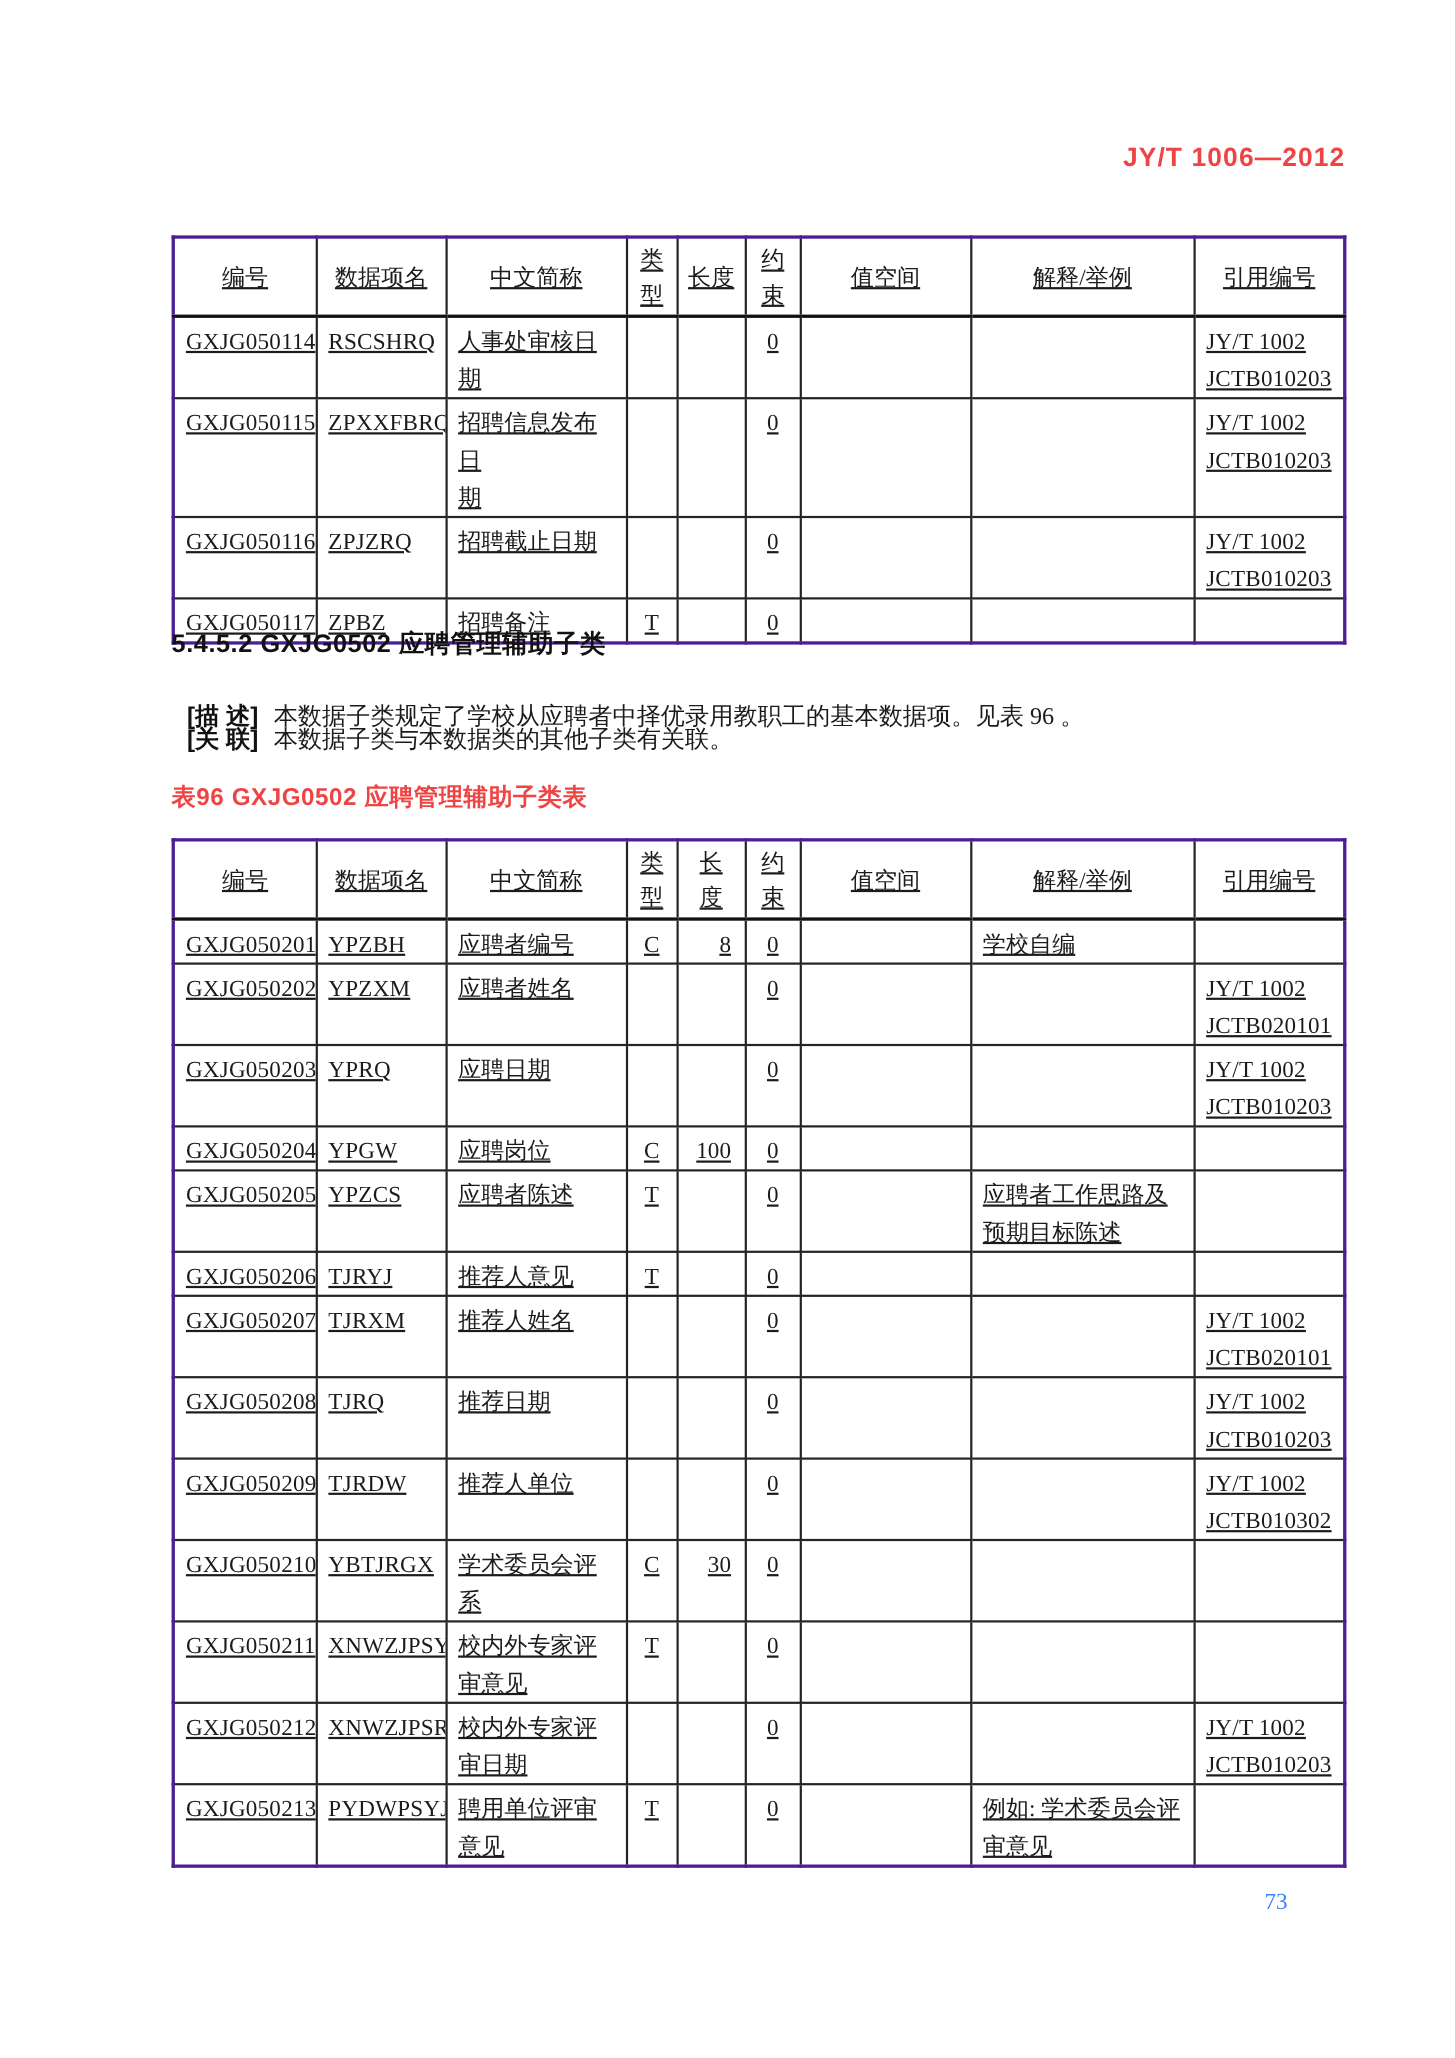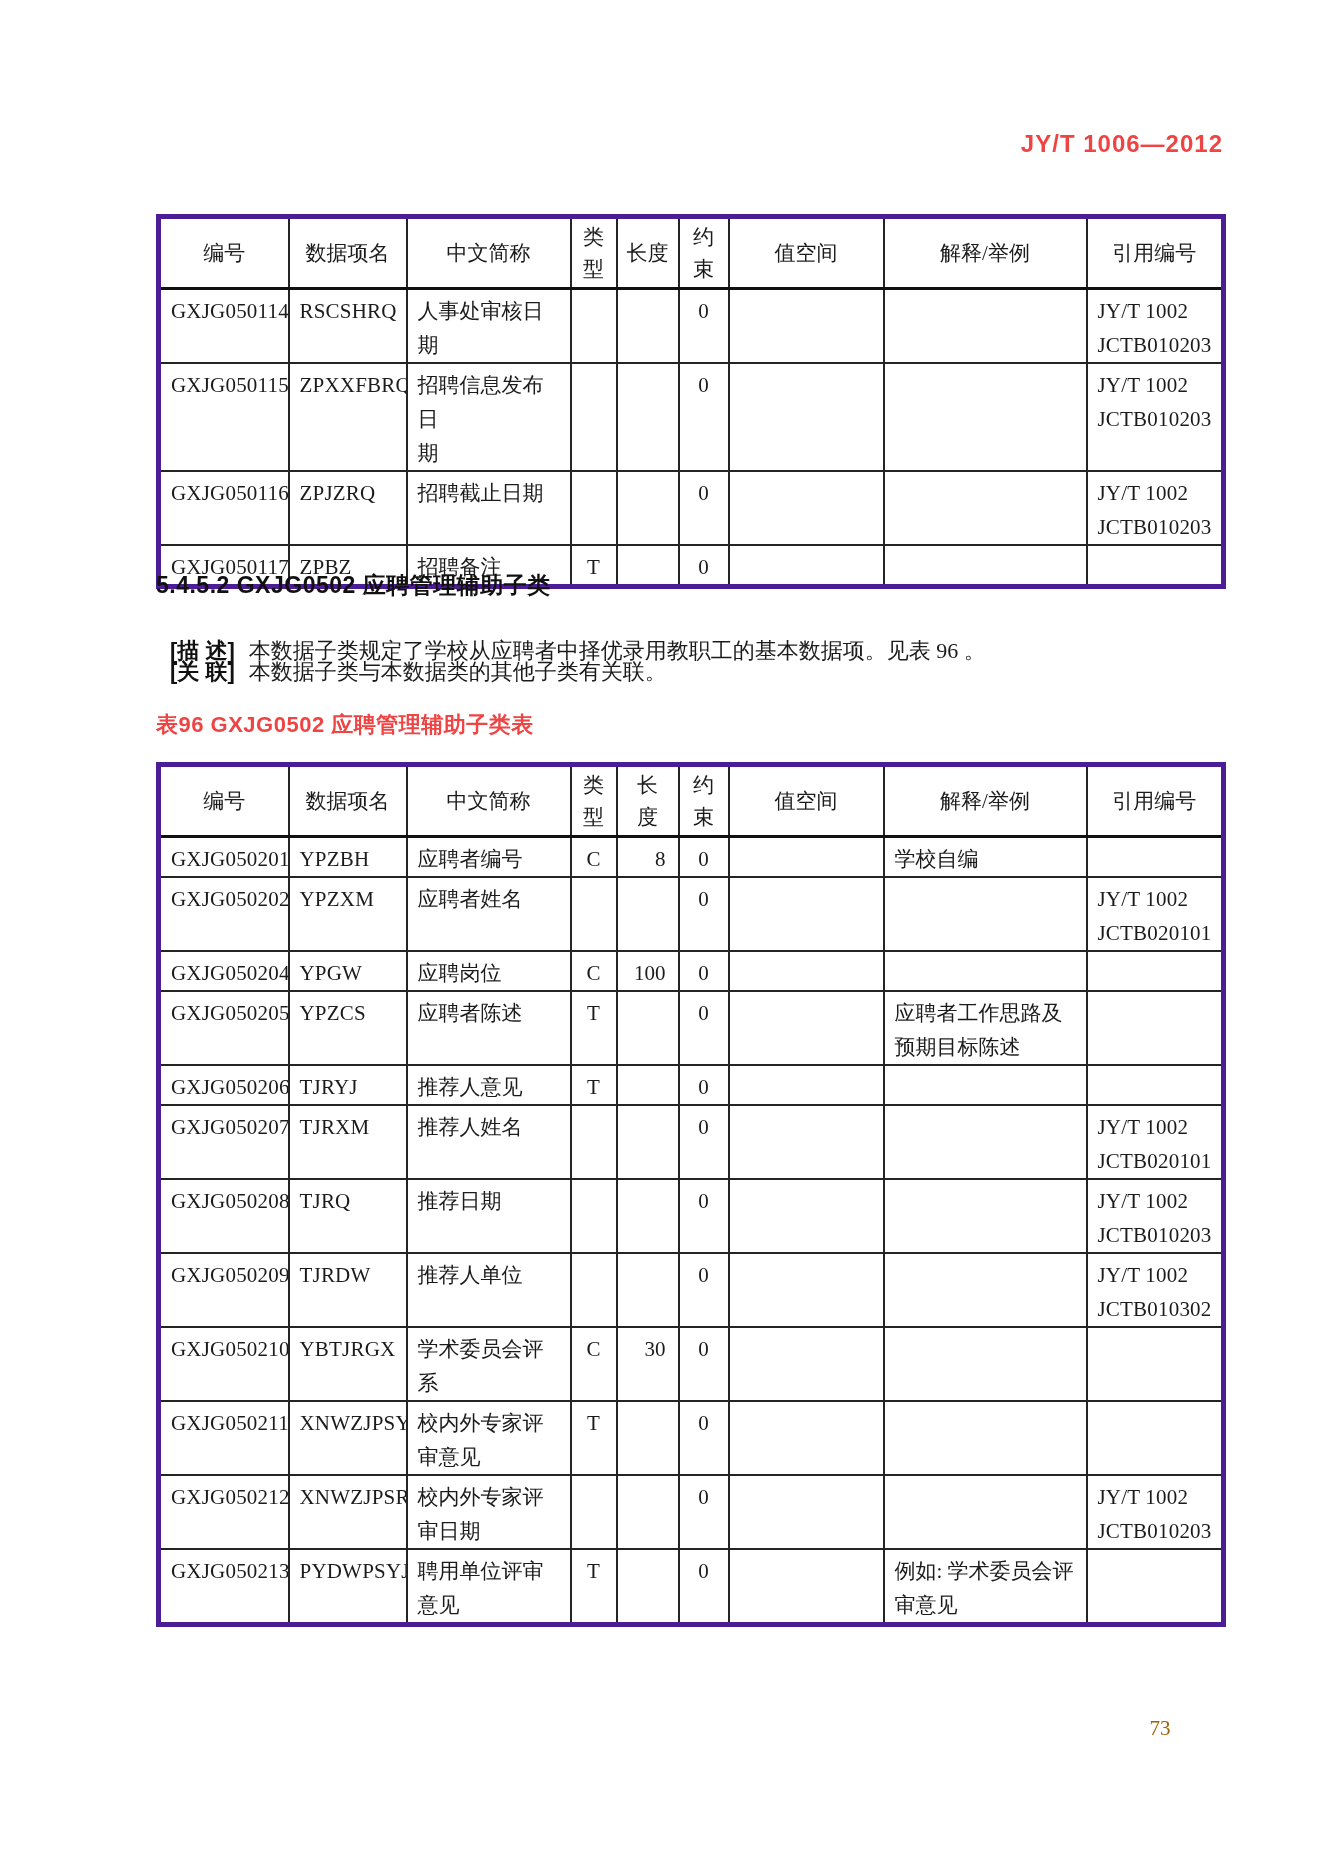--- a/index.html
+++ b/index.html
@@ -18,21 +18,21 @@
     position:absolute; left:156px;
     border-collapse:collapse; table-layout:fixed; width:1065px;
     background:#fff;
   }
   #table1 { top:214px; }
   #table2 { top:762px; }
   .data-table th, .data-table td {
     border:2px solid #242424;
     white-space:pre-line; overflow:hidden;
   }
-  .data-table { border:5px solid #4c1d95; }
+  .data-table { border:3px solid #4c1d95;text-decoration:underline; }
   .data-table thead th {
     border-bottom:3px solid #111;
     font-weight:normal; font-size:21px; line-height:32px;
     text-align:center; vertical-align:middle; height:72px;
     font-family:"Liberation Serif","DejaVu Serif",serif;
   }
   .data-table td {
     vertical-align:top; padding:4px 6px 0 10px;
     font-size:21px; line-height:34px;
   }
@@ -51,21 +51,21 @@
     font-family:"Liberation Sans","DejaVu Sans",sans-serif;
     font-weight:bold; margin-right:14px; color:#111;
   }
   .table-caption {
     position:absolute; left:156px; top:710px; width:1065px;
     font-family:"Liberation Sans","DejaVu Sans",sans-serif;
     font-size:22px; font-weight:bold; color:#ef4444; letter-spacing:0.5px;
   }
   .page-number {
     position:absolute; left:1130px; top:1716px; width:60px;
-    text-align:center; font-size:21px; color:#a16207;
+    text-align:center; font-size:21px; color:#3b82f6;
   }
 </style>
 </head>
 <body>
 
 <div class="doc-code">JY/T 1006—2012</div>
 
 <table id="table1" class="data-table">
   <colgroup>
     <col style="width:130px">
@@ -202,20 +202,32 @@
         <td class="c1">YPZXM</td>
         <td class="c2">应聘者姓名</td>
         <td class="c3"></td>
         <td class="c4"></td>
         <td class="c5">0</td>
         <td class="c6"></td>
         <td class="c7"></td>
         <td class="c8">JY/T 1002
 JCTB020101</td>
       </tr>
+      <tr style="height: 68px;">
+        <td class="c0">GXJG050203</td>
+        <td class="c1">YPRQ</td>
+        <td class="c2">应聘日期</td>
+        <td class="c3"></td>
+        <td class="c4"></td>
+        <td class="c5">0</td>
+        <td class="c6"></td>
+        <td class="c7"></td>
+        <td class="c8">JY/T 1002
+JCTB010203</td>
+      </tr>
       <tr style="height: 34px;">
         <td class="c0">GXJG050204</td>
         <td class="c1">YPGW</td>
         <td class="c2">应聘岗位</td>
         <td class="c3">C</td>
         <td class="c4">100</td>
         <td class="c5">0</td>
         <td class="c6"></td>
         <td class="c7"></td>
         <td class="c8"></td>

